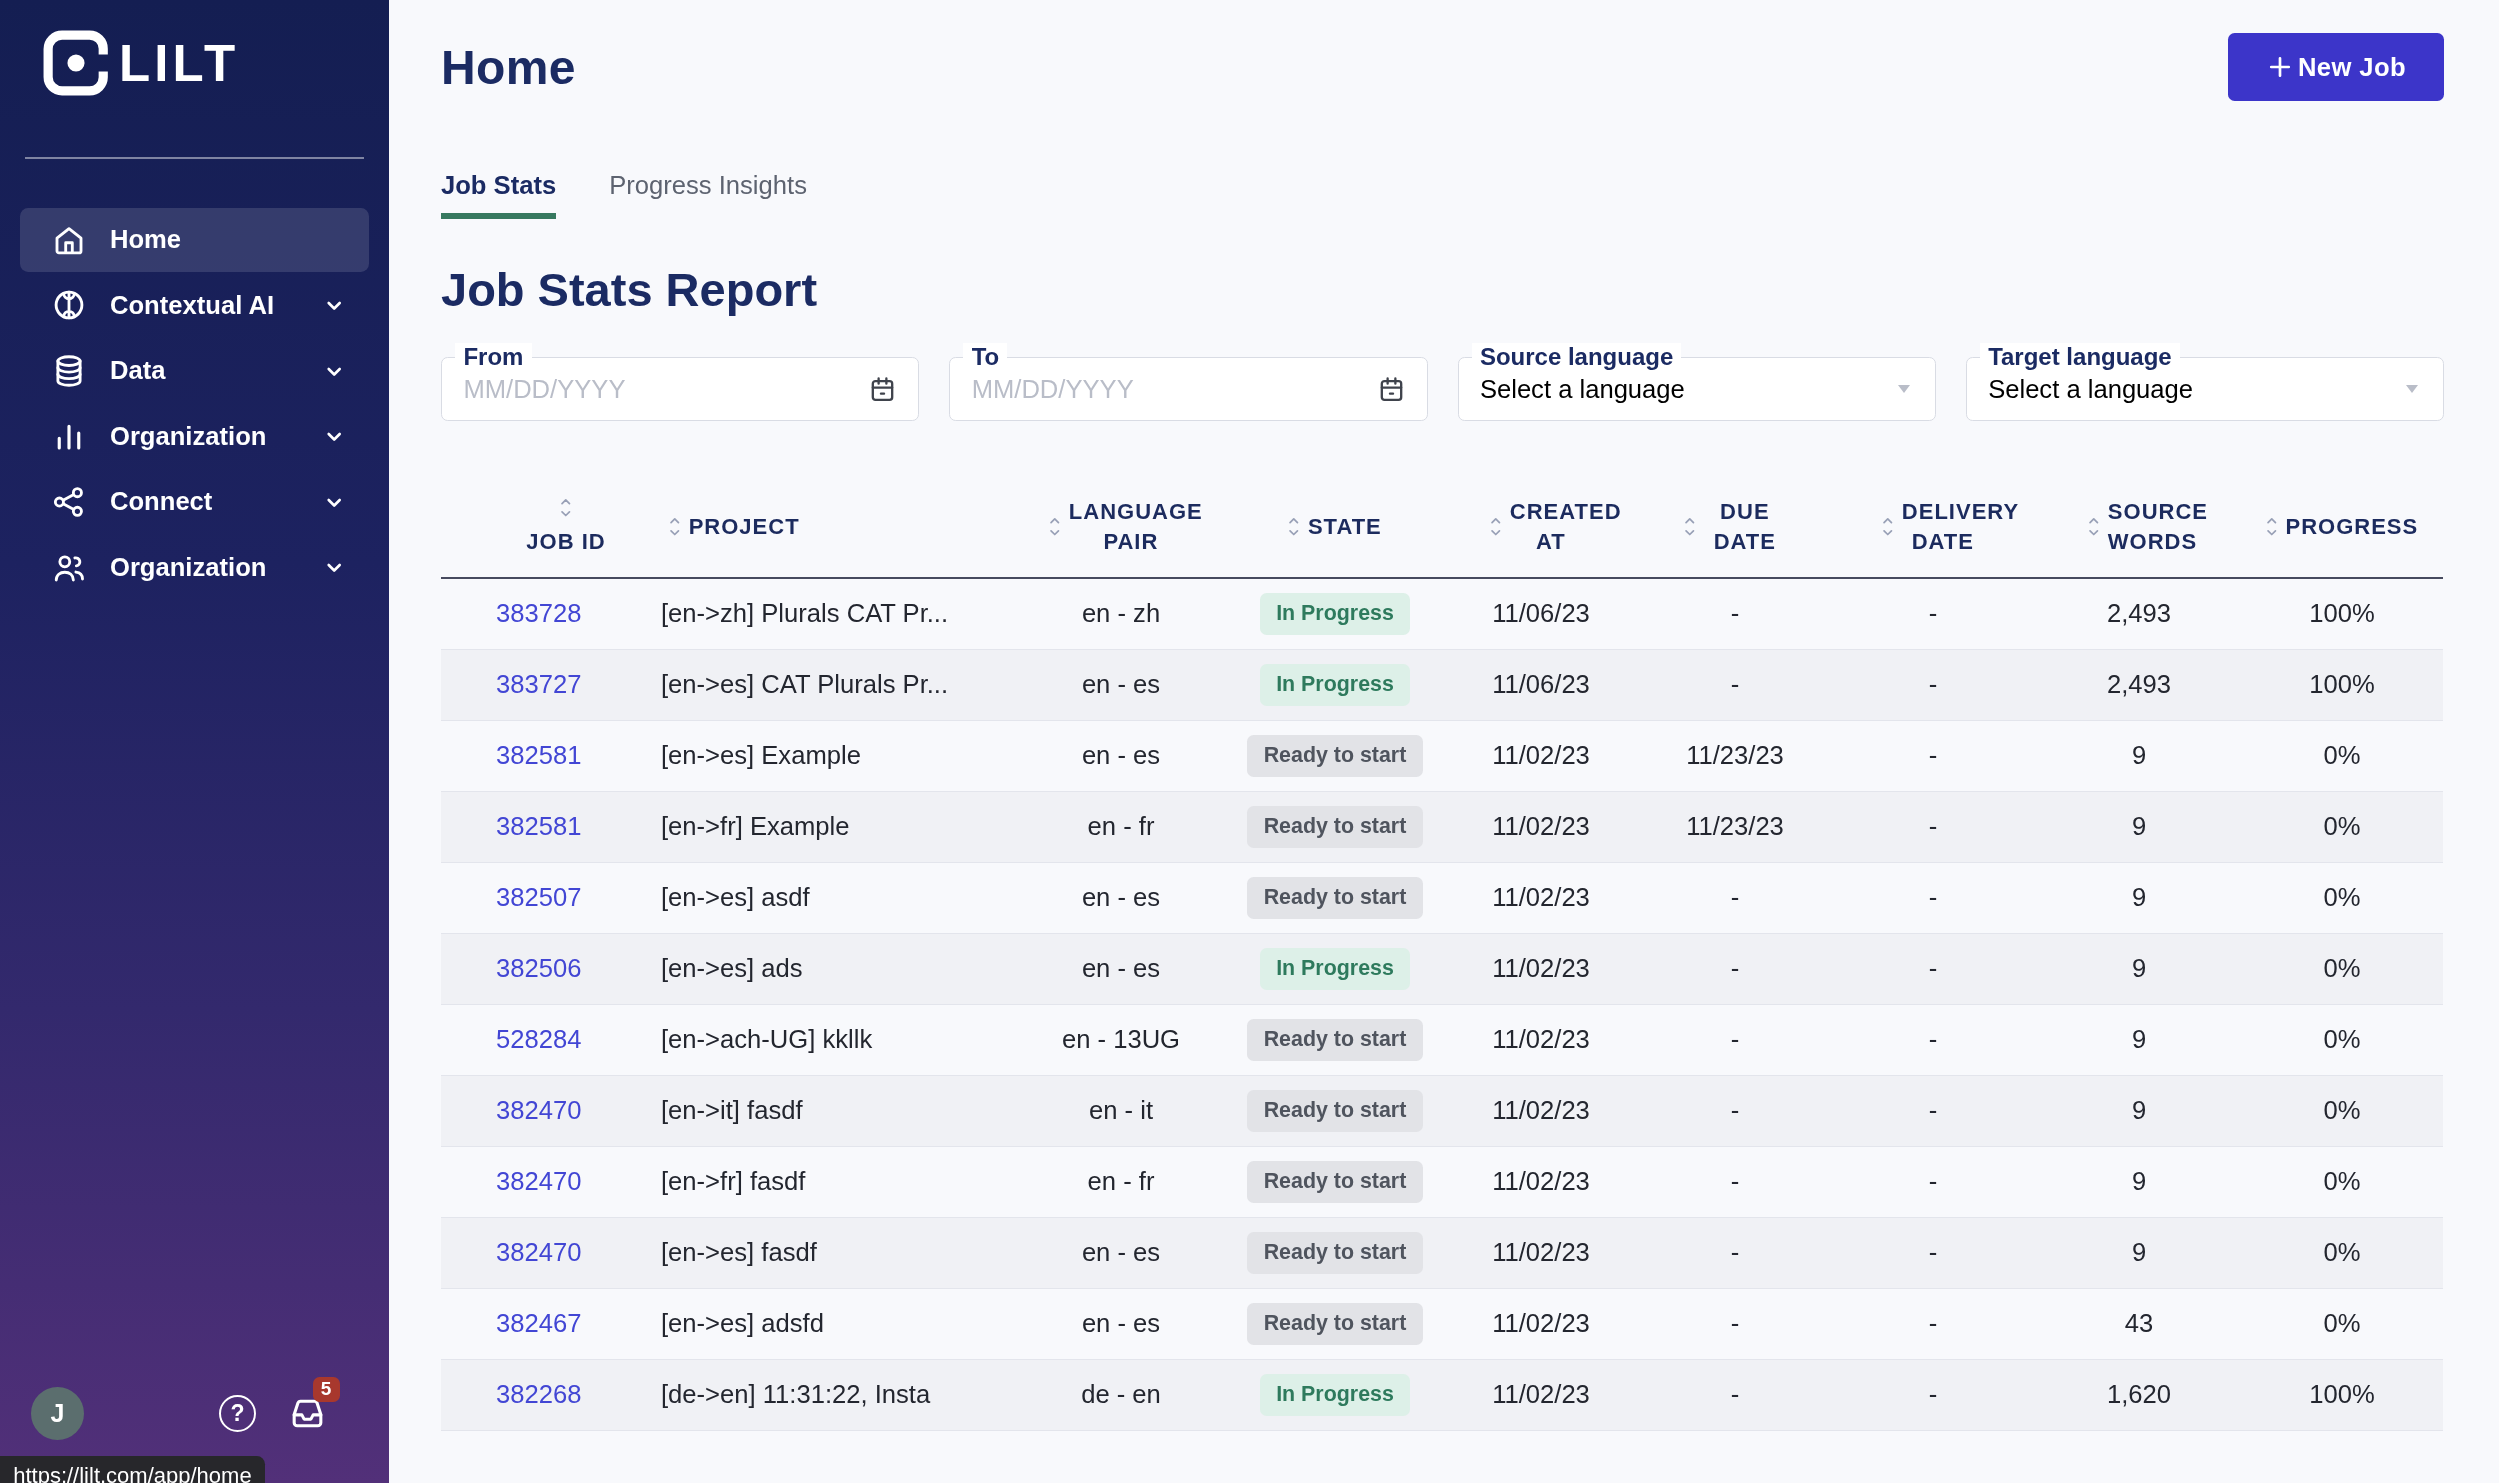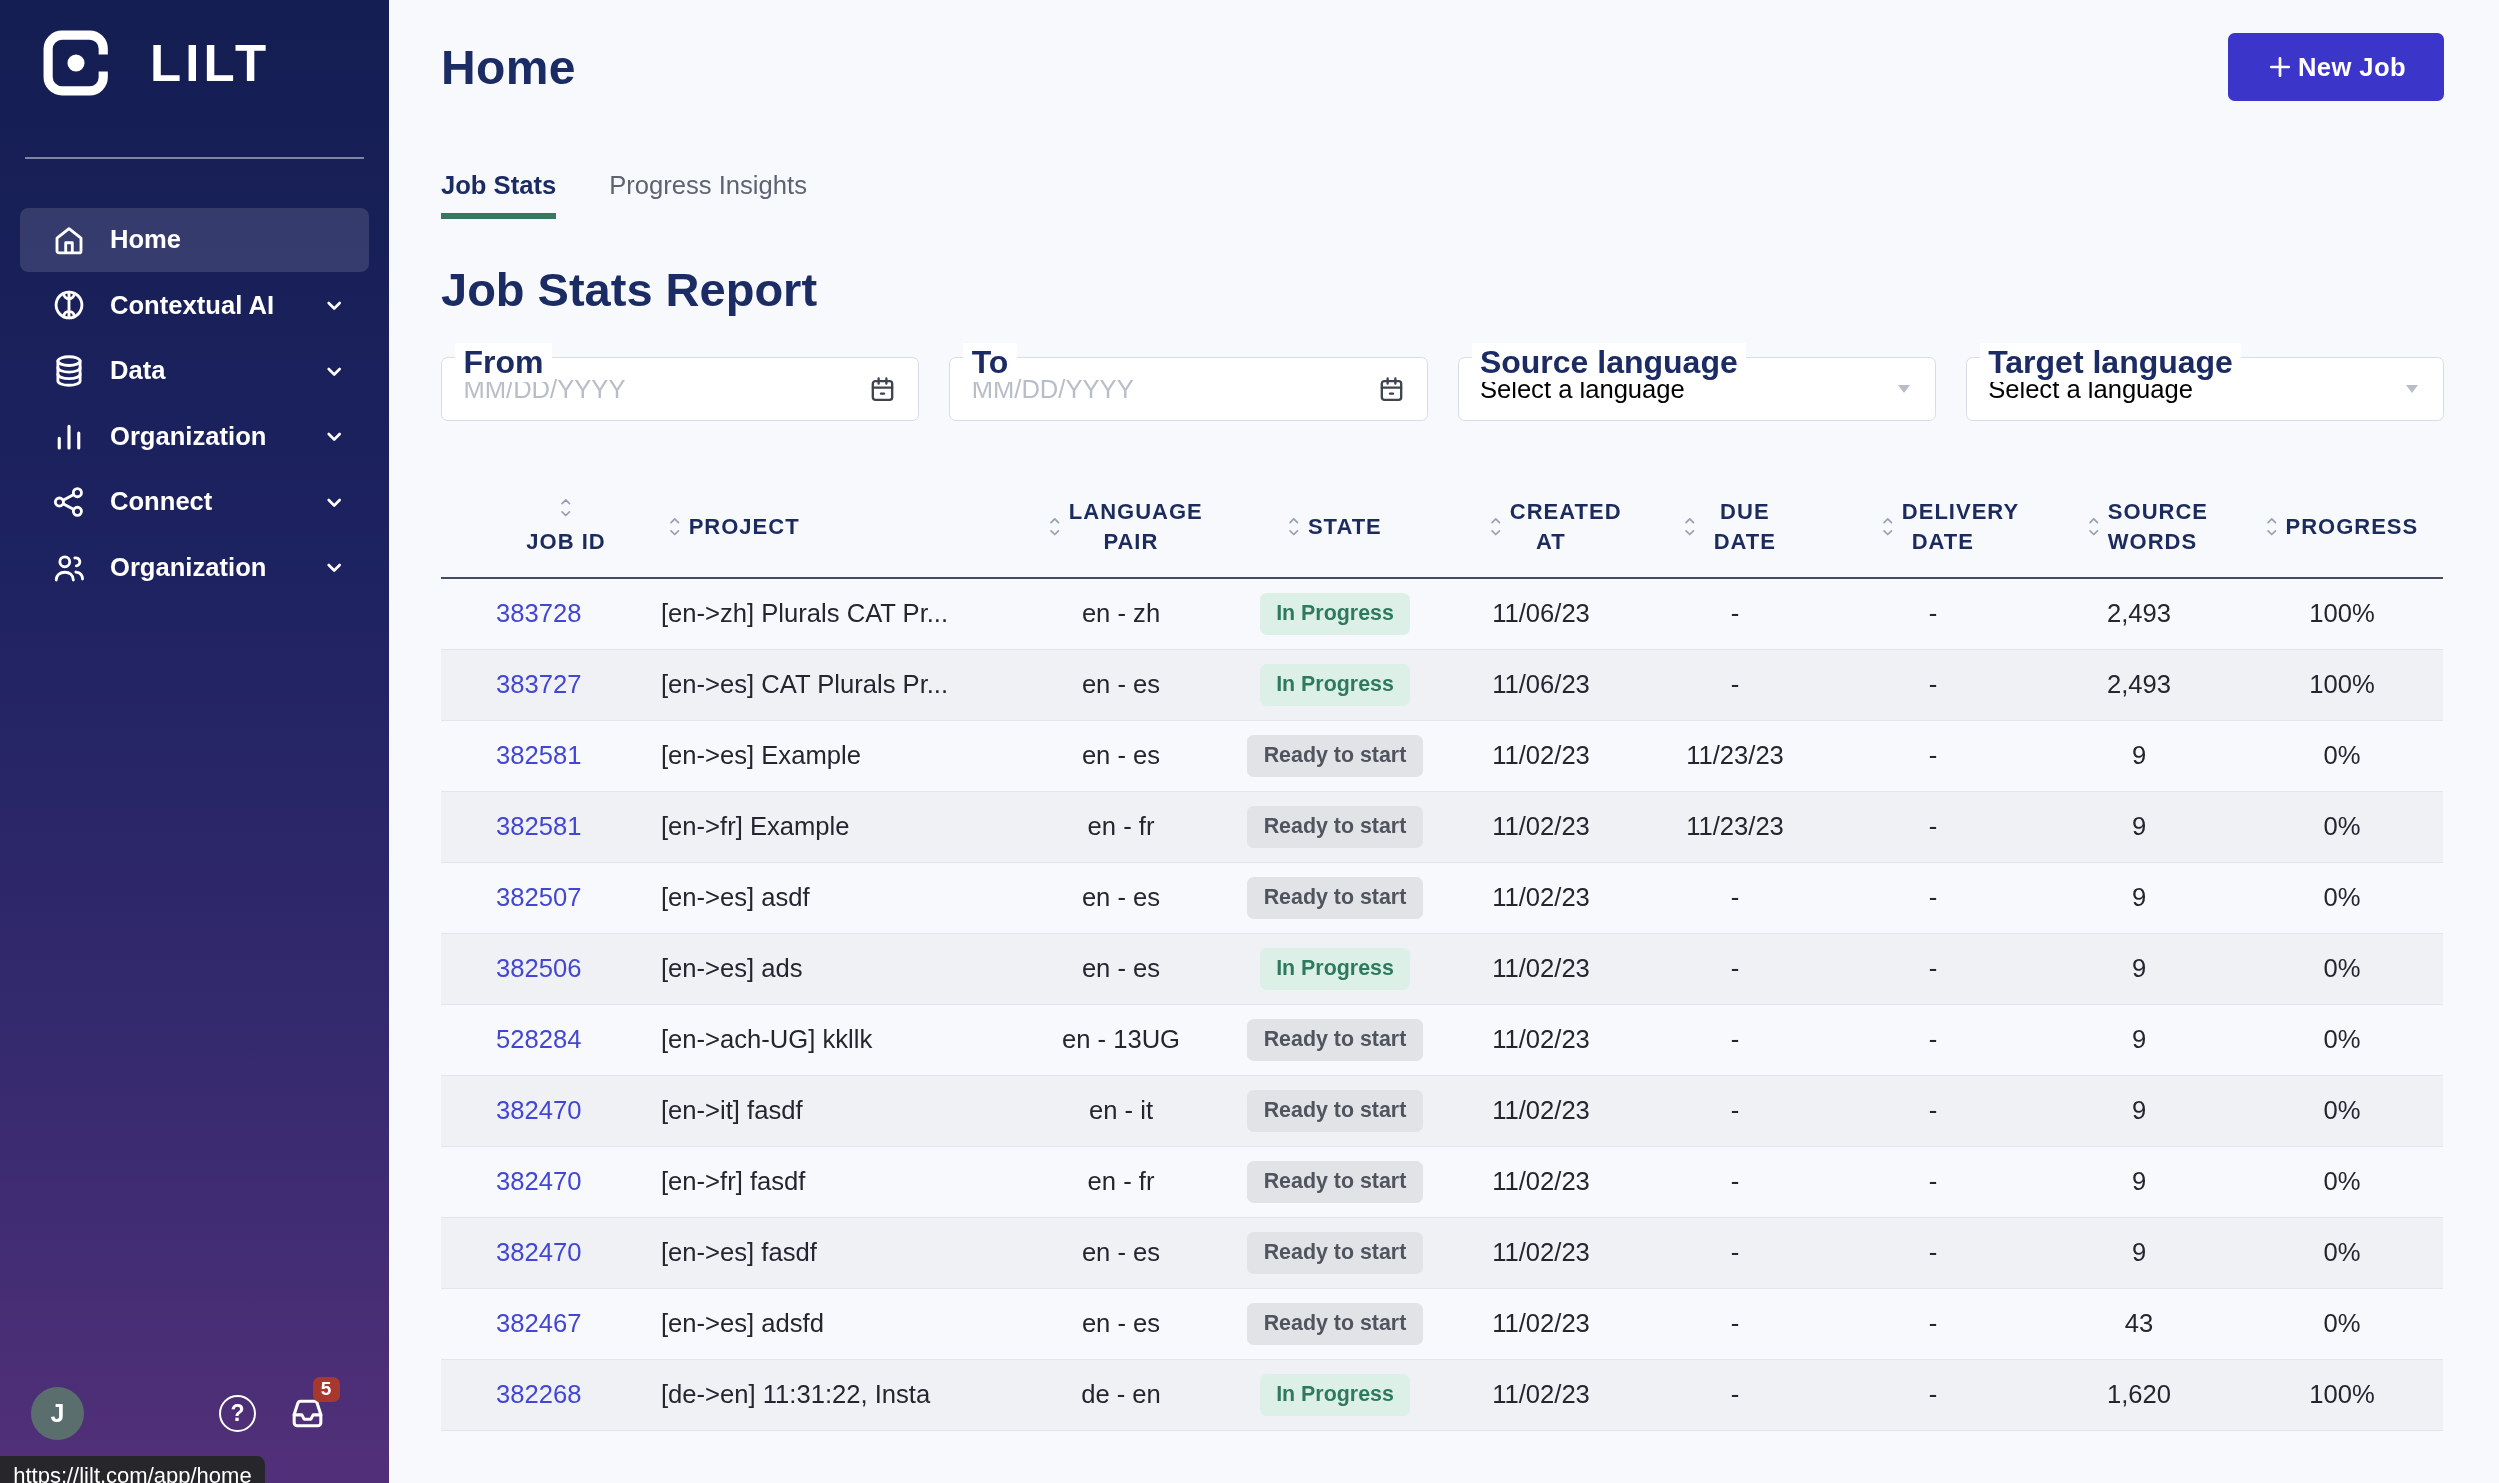--- a/index.html
+++ b/index.html
@@ -8,21 +8,21 @@
     font-family: "Liberation Sans", "DejaVu Sans", sans-serif;
     background:#f8f9fc; position:relative; color:#23262f;
   }
 
   
   .sidebar {
     position:absolute; left:0; top:0; width:389px; height:1483px;
     background:linear-gradient(180deg,#141e52 0%,#1d2260 38%,#33296d 68%,#523079 100%);
     z-index:5;
   }
-  .logo { display:flex; align-items:center; gap:36px; padding:25px 0 0 38px; }
+  .logo { display:flex; align-items:center; gap:5px; padding:25px 0 0 38px; }
   .logo-text { font-size:51px; font-weight:800; color:#fff; letter-spacing:4.1px; }
   .side-divider { margin:56px 25px 0 25px; height:1.6px; background:rgba(255,255,255,.45); }
   nav { margin-top:49px; padding:0 20px; }
   .nav-item {
     display:flex; align-items:center; height:64px; margin-bottom:1.6px;
     border-radius:8.2px; padding:0 21.4px 0 31px; color:#fff;
     font-size:25.6px; font-weight:600; cursor:pointer;
   }
   .nav-item.active { background:rgba(255,255,255,.13); }
   .nav-icon { width:36px; height:36px; margin-right:23px; flex:none; }
@@ -74,21 +74,21 @@
   .report-title { margin-top:43px; font-size:47px; font-weight:800; color:#1b2b63; }
 
   .filters { margin-top:40px; display:flex; gap:30px; }
   .field {
     position:relative; flex:1; height:64px; background:#fff;
     border:1.6px solid #d9dce4; border-radius:6.6px;
     display:flex; align-items:center;
   }
   .field-label {
     position:absolute; top:-15px; left:13.2px; background:#fff; padding:0 8.2px;
-    font-size:32px; font-weight:700; color:#1b2b63; line-height:1.2;
+    font-size:24px; font-weight:700; color:#1b2b63; line-height:1.2;
   }
   .field input {
     border:none; outline:none; background:transparent; flex:1;
     font-size:25.6px; color:#3a3f4a; padding-left:21.4px; font-family:inherit;
   }
   .field input::placeholder { color:#b9bdc8; opacity:1; }
   .cal-icon { margin-right:20px; flex:none; }
   .select-text { flex:1; padding-left:21.4px; font-size:25.6px; color:#000000; }
   .caret-down {
     margin-right:25px; width:0; height:0; flex:none;

